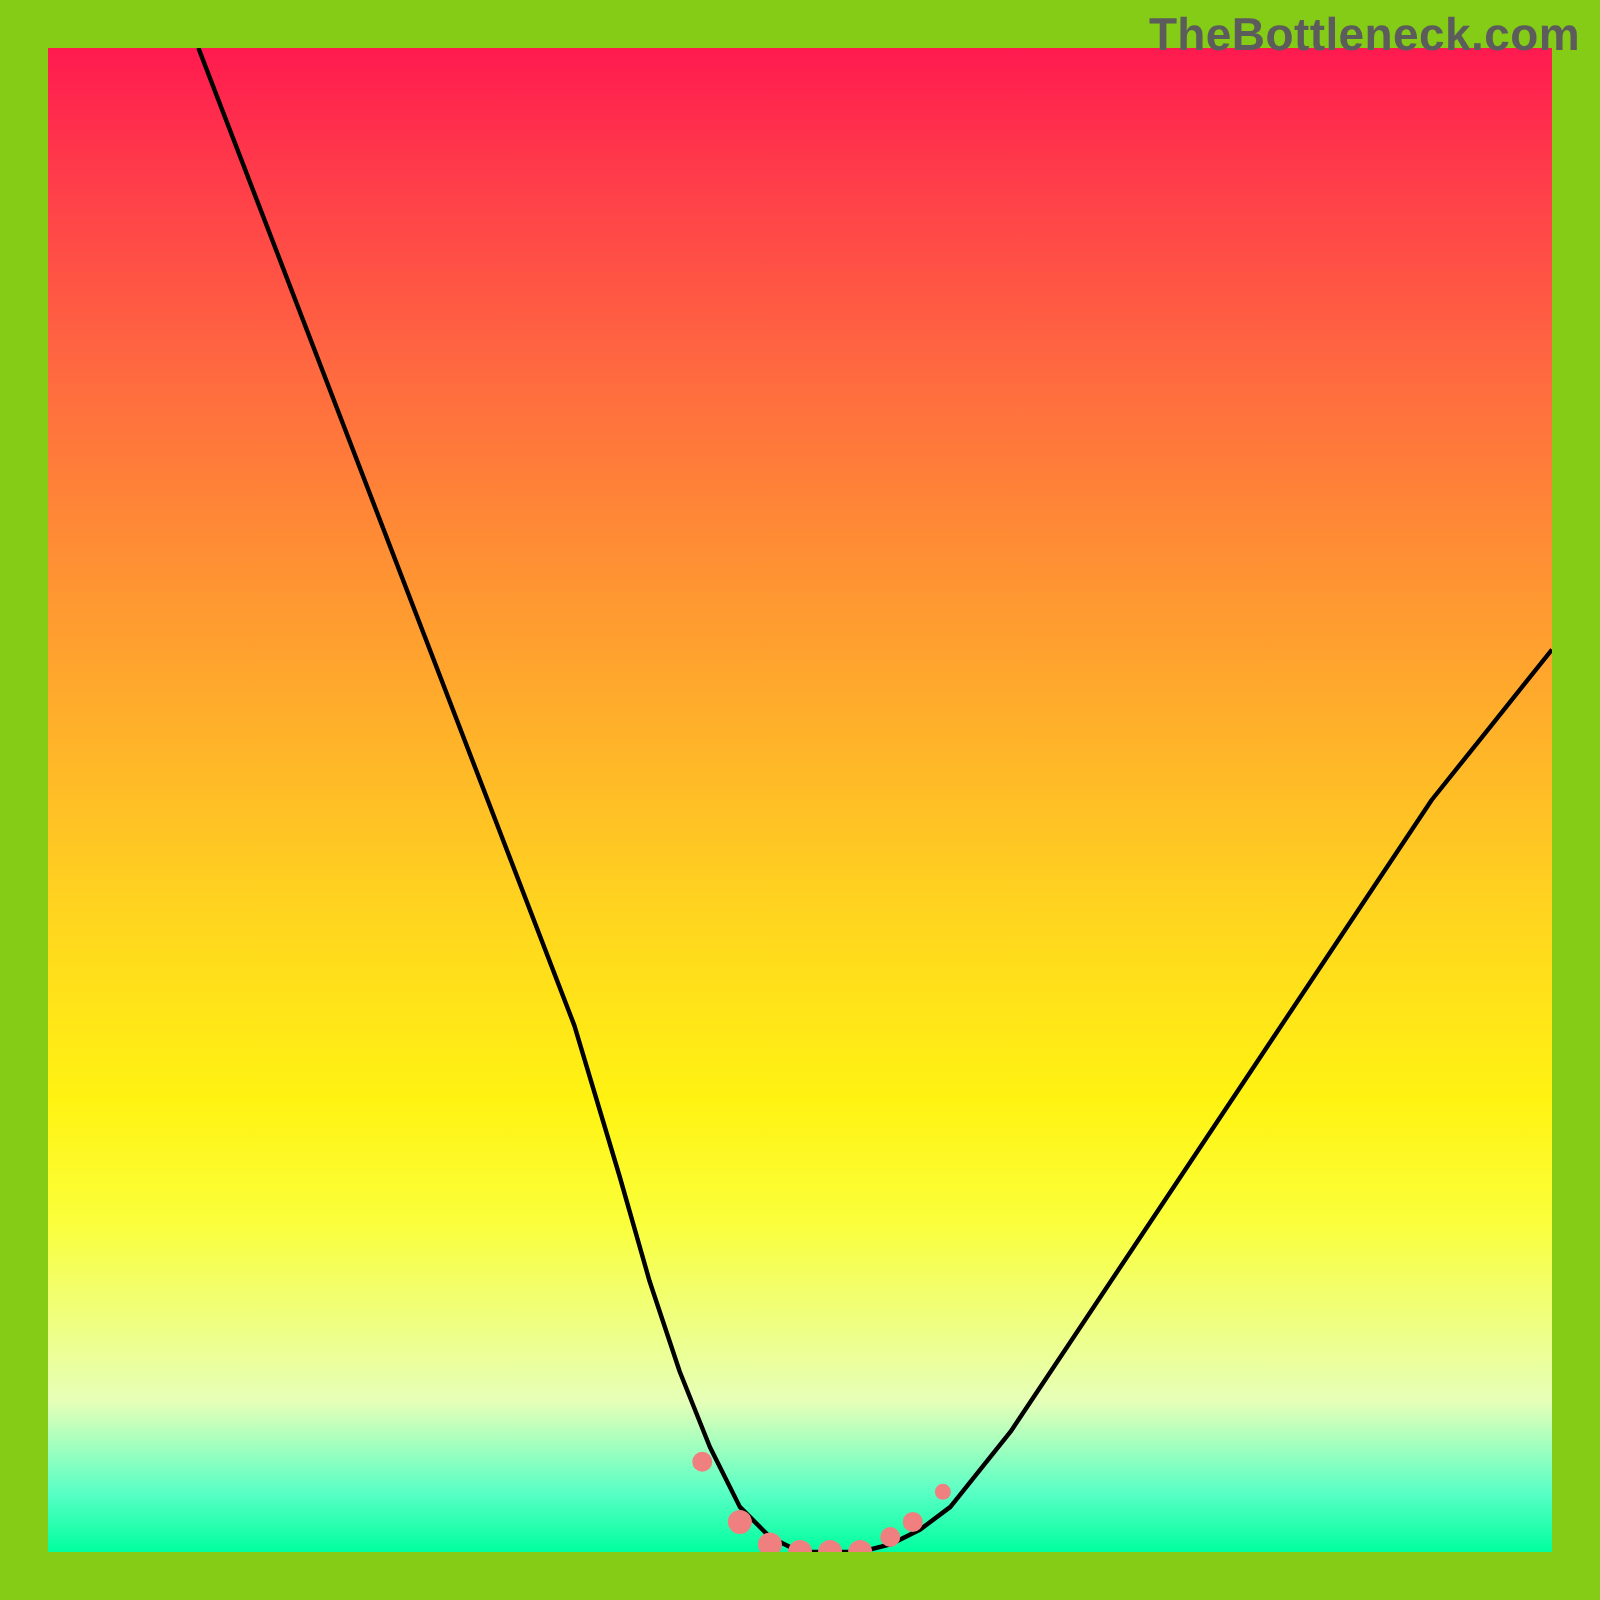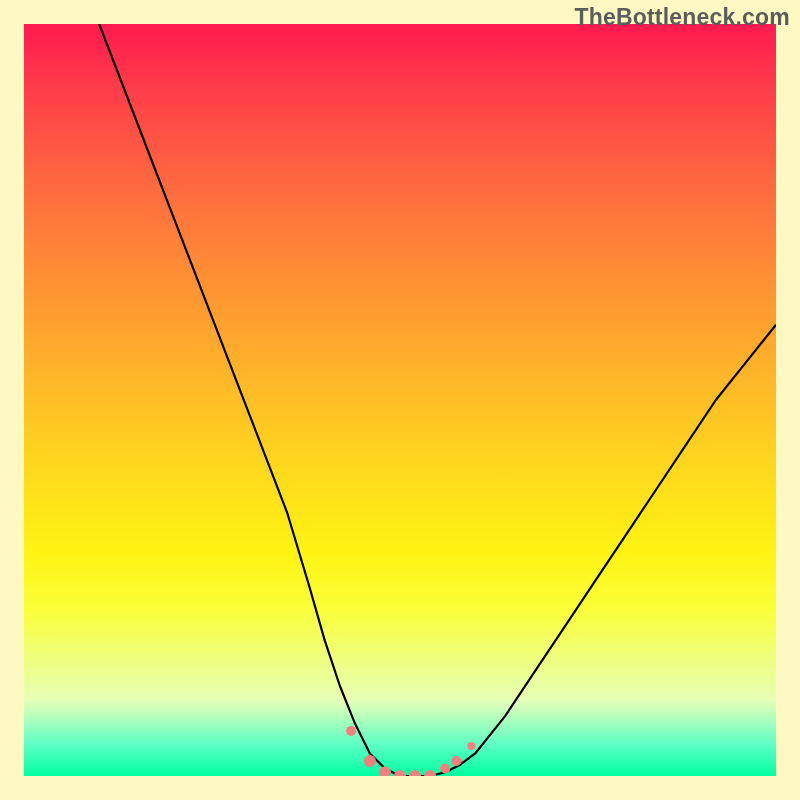--- a/index.html
+++ b/index.html
@@ -1,21 +1,21 @@
 <!DOCTYPE html>
 <html><head>
 <meta charset="utf-8">
 <style>
   * { margin: 0; padding: 0; box-sizing: border-box; }
   html, body { width: 800px; height: 800px; overflow: hidden; background: #000; font-family: Arial, Helvetica, sans-serif; }
   .frame {
     position: relative;
     width: 800px;
     height: 800px;
-    background: #fef9c3;
+    background: #84cc16;
   }
   .plot {
     position: absolute;
     left: 24px;
     top: 24px;
     width: 752px;
     height: 752px;
     background: linear-gradient(to bottom,
       #ff1a4f 0%,
       #ff3a4a 8%,

